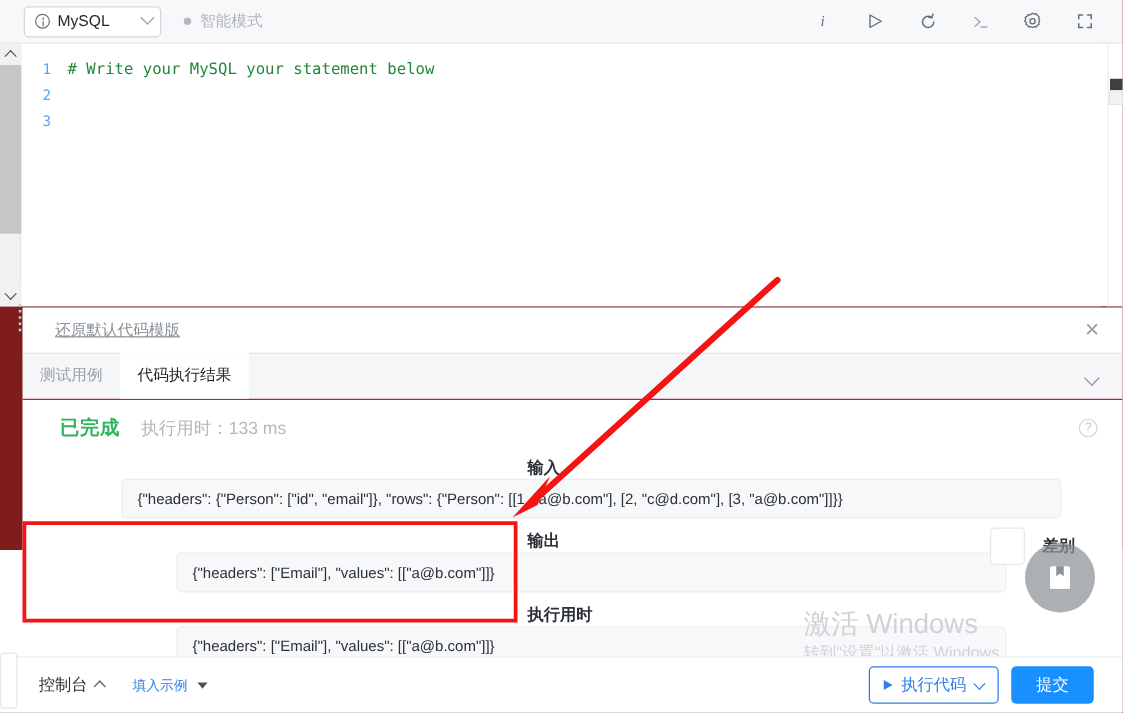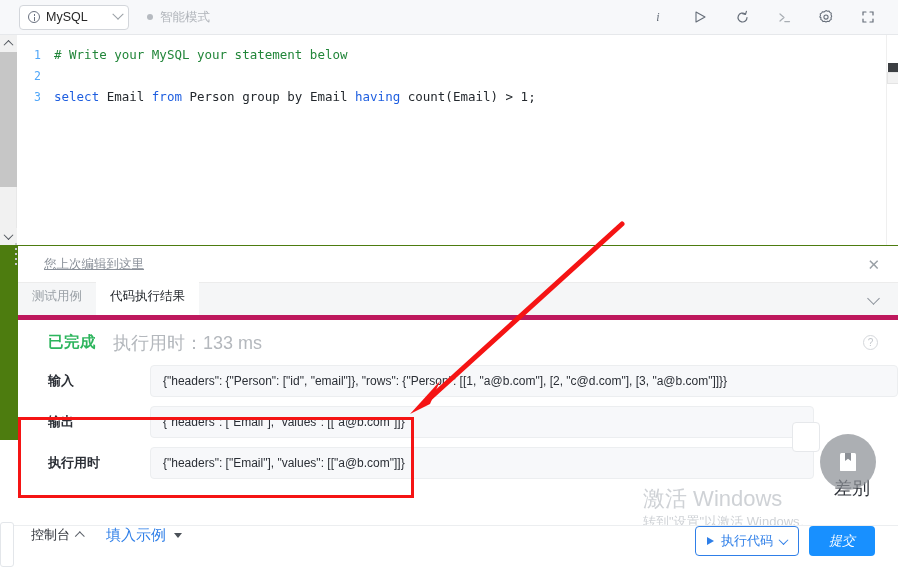--- a/index.html
+++ b/index.html
@@ -2,21 +2,21 @@
 <html><head>
 <meta charset="utf-8">
 <style>
   * { box-sizing: border-box; margin: 0; padding: 0; }
   html, body {
     width: 898px; height: 570px;
     font-family: "Liberation Sans", "DejaVu Sans", sans-serif;
     background: #ffffff;
     overflow: hidden;
   }
-  #app { position: relative; width: 898px; height: 440px; background:#4d7c0f;padding-left:24px; }
+  #app { position: relative; width: 898px; height: 440px; background:#7f1d1d;padding-left:24px; }
 
   
   .topbar {
     position:absolute; left:0; top:0; width:898px; height:35px;
     background:#f7f8fa; border-bottom:1px solid #e6e8eb;
     display:flex; align-items:center;
   }
   .lang-select {
     margin-left:19px; height:25px; min-width:110px;
     border:1px solid #d3d6db; border-radius:4px; background:#fff;
@@ -76,91 +76,91 @@
     background:#fff; border-bottom:1px solid #ececec;
     display:flex; align-items:center; padding:0 18px 0 24px;
   }
   .notice-txt { font-size:12.5px; color:#3b3f45; }
   .notice-link { font-size:12.5px; color:#8a9099; text-decoration:underline; margin-left:2px; cursor:pointer; }
   .notice-close { margin-left:auto; font-size:15px; color:#9aa0a6; cursor:pointer; line-height:1; }
 
   
   .tabs-row {
     position:absolute; left:18px; top:283px; width:880px; height:37px;
-    background:#f5f6f7; border-bottom:5px solid #be185d; display:flex; align-items:flex-end;
+    background:#f5f6f7; border-bottom:1px solid #be185d; display:flex; align-items:flex-end;
   }
   .tab { height:37px; padding:0 14px; display:flex; align-items:center; font-size:12.5px;
     color:#9aa0a6; cursor:pointer; }
   .tab.active { background:#fff; color:#1f2328;text-align:center; }
   .tabs-chev { margin-left:auto; margin-right:20px; margin-bottom:12px; width:9px; height:9px;
     border-right:1.4px solid #8a9099; border-bottom:1.4px solid #8a9099;
     transform:rotate(45deg); cursor:pointer; }
 
   
   .result { position:absolute; left:18px; top:320px; width:880px; height:205px; background:#fff; }
   .status-row { display:flex; align-items:center; height:45px; padding:0 20px 0 30px; }
   .status-ok { font-size:15.5px; color:#2db55d; font-weight:bold; letter-spacing:.5px; }
-  .status-time { font-size:18px; color:#b4b8bd; margin-left:17px; }
+  .status-time { font-size:14px; color:#b4b8bd; margin-left:17px; }
   .help-ico { margin-left:auto; width:15px; height:15px; border:1.2px solid #d5d8dc; border-radius:50%;
     color:#c3c7cc; font-size:10px; display:flex; align-items:center; justify-content:center; cursor:pointer; }
 
-  .io-row { display:flex; align-items:center; padding:0 0 0 30px; margin-bottom:9px; }
+  .io-row { display:flex; align-items:center; padding:0 0 0 30px; margin-bottom:9px;flex-direction:column; }
   .io-label { width:102px; font-size:13px; color:#2b2f36; font-weight:bold; flex:none; }
   .io-box {
     height:32px; background:#f7f8fa; border:1px solid #eceef0; border-radius:4px;
     display:flex; align-items:center; padding:0 12px;
     font-size:12px; color:#2b2f36; white-space:nowrap; overflow:hidden;
     font-family:"Liberation Sans","DejaVu Sans",sans-serif;
   }
   .io-box.wide { width:752px; }
   .io-box.mid { width:664px; }
 
   .diff-area { position:absolute; right:10px; top:100px; width:96px; height:60px; }
   .diff-check { position:absolute; left:0px; top:2px; width:28px; height:30px;
     background:#fff; border:1px solid #e6e8eb; border-radius:4px; cursor:pointer;}
-  .diff-label { position:absolute; left:42px; top:8px; font-size:18px; color:#2b2f36; font-weight:normal;margin-top:48px; }
+  .diff-label { position:absolute; left:42px; top:8px; font-size:13px; color:#2b2f36; font-weight:bold; }
   .diff-fab { position:absolute; left:28px; top:14px; width:56px; height:56px; border-radius:50%;
     background:rgba(140,144,150,.72); display:flex; align-items:center; justify-content:center; cursor:pointer;}
   .diff-fab svg { display:block; }
 
   
   .anno-rect { position:absolute; left:18px; top:417px; width:396px; height:81px;
     border:3px solid #f51414; pointer-events:none; }
   .anno-arrow { position:absolute; left:400px; top:218px; width:240px; height:205px; pointer-events:none;}
 
   
   .wm { position:absolute; left:643px; top:486px; color:#cfd2d6; pointer-events:none; user-select:none;}
   .wm1 { font-size:22px; line-height:26px; }
   .wm2 { font-size:13px; line-height:18px; margin-top:1px;}
 
   
   .bottombar { position:absolute; left:0; top:525px; width:898px; height:45px; background:#fff;
-    border-top:1px solid #eceef0; display:flex; align-items:flex-start; }
+    border-top:1px solid #eceef0; display:flex; align-items:center; }
   .bottom-left-box { position:absolute; left:0; top:-4px; width:14px; height:45px;
     background:#fff; border:1px solid #e3e6ea; border-radius:3px; }
   .console-btn { margin-left:31px; display:flex; align-items:center; gap:7px; cursor:pointer; }
   .console-txt { font-size:13px; color:#2b2f36; }
   .console-caret { width:7px; height:7px; border-left:1.3px solid #5b6169; border-top:1.3px solid #5b6169;
     transform:rotate(45deg) translateY(1px); }
   .hint-group { margin-left:22px; display:flex; align-items:center; gap:4px; }
-  .hint-link { font-size:15px; color:#2f7fe8; cursor:pointer; }
+  .hint-link { font-size:11px; color:#2f7fe8; cursor:pointer; }
   .hint-txt { font-size:13px; color:#2b2f36; }
   .hint-caret { width:0; height:0; border-left:4.5px solid transparent; border-right:4.5px solid transparent;
     border-top:5px solid #4b5158; margin-left:4px; cursor:pointer;}
 
   .btn-group { margin-left:auto; display:flex; align-items:center; gap:10px; padding-right:23px; }
   .btn-run { height:30px; padding:0 11px; border:1px solid #2f7fe8; border-radius:4px; background:#fff;
     display:flex; align-items:center; gap:7px; cursor:pointer; }
   .btn-run .play { width:0; height:0; border-left:7px solid #2f7fe8;
     border-top:4.5px solid transparent; border-bottom:4.5px solid transparent; }
   .btn-run .lbl { font-size:13px; color:#2f7fe8; }
   .btn-run .dn { width:7px; height:7px; border-right:1.4px solid #2f7fe8; border-bottom:1.4px solid #2f7fe8;
     transform:rotate(45deg) translate(-1px,-1px); }
   .btn-submit { height:30px; padding:0 20px; background:#1890ff; border:none; border-radius:4px;
-    color:#fff; font-size:13px; cursor:pointer; font-family:"Liberation Sans", sans-serif;font-style:italic; }
+    color:#fff; font-size:13px; cursor:pointer; font-family:"Liberation Sans", sans-serif; }
 </style>
 </head>
 <body>
 
 <div id="app">
 
   <div class="topbar">
     <div class="lang-select">
       <span class="lang-ico"></span>
       <span class="lang-name">MySQL</span>
@@ -222,40 +222,39 @@
       <div class="code-line" style="margin-top:9px;">
         <span class="ln">1</span>
         <span class="ct tok-cmt"># Write your MySQL your statement below</span>
       </div>
       <div class="code-line">
         <span class="ln">2</span>
         <span class="ct"></span>
       </div>
       <div class="code-line">
         <span class="ln">3</span>
-        <span class="ct"><span class="tok-kw">select</span><span class="tok-plain"> Email </span><span class="tok-kw">from</span><span class="tok-plain"> Person group by Email </span><span class="tok-kw">having</span><span class="tok-plain"> count(Email) &gt; 1;</span></span>
       </div>
     </div>
 
     <div class="editor-sb-right">
       <div class="seg"></div>
       <div class="seg2"></div>
     </div>
   </div>
 
   <div class="drag-dots">
     <i></i>
       <i></i>
       <i></i>
       <i></i>
       <i></i>
   </div>
 
   <div class="notice">
-    <span class="notice-link">您上次编辑到这里</span>
+    <span class="notice-link">还原默认代码模版</span>
     <span class="notice-close">✕</span>
   </div>
 
   <div class="tabs-row">
     <div class="tab">测试用例</div>
     <div class="tab active">代码执行结果</div>
     <span class="tabs-chev"></span>
   </div>
 
   <div class="result">

